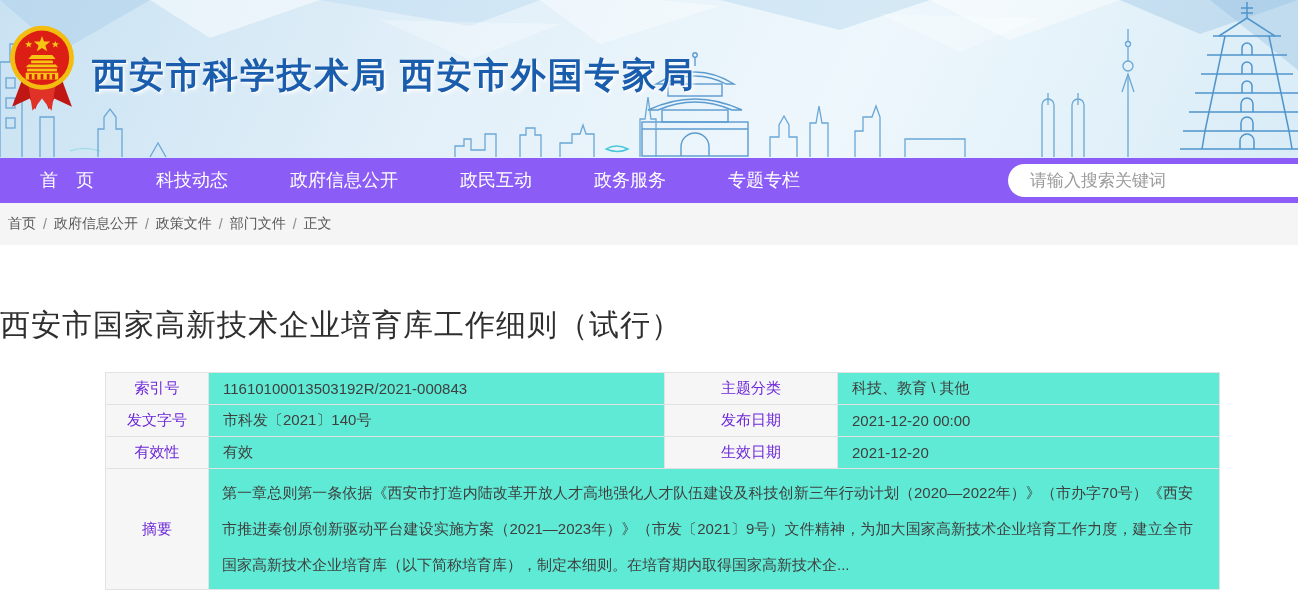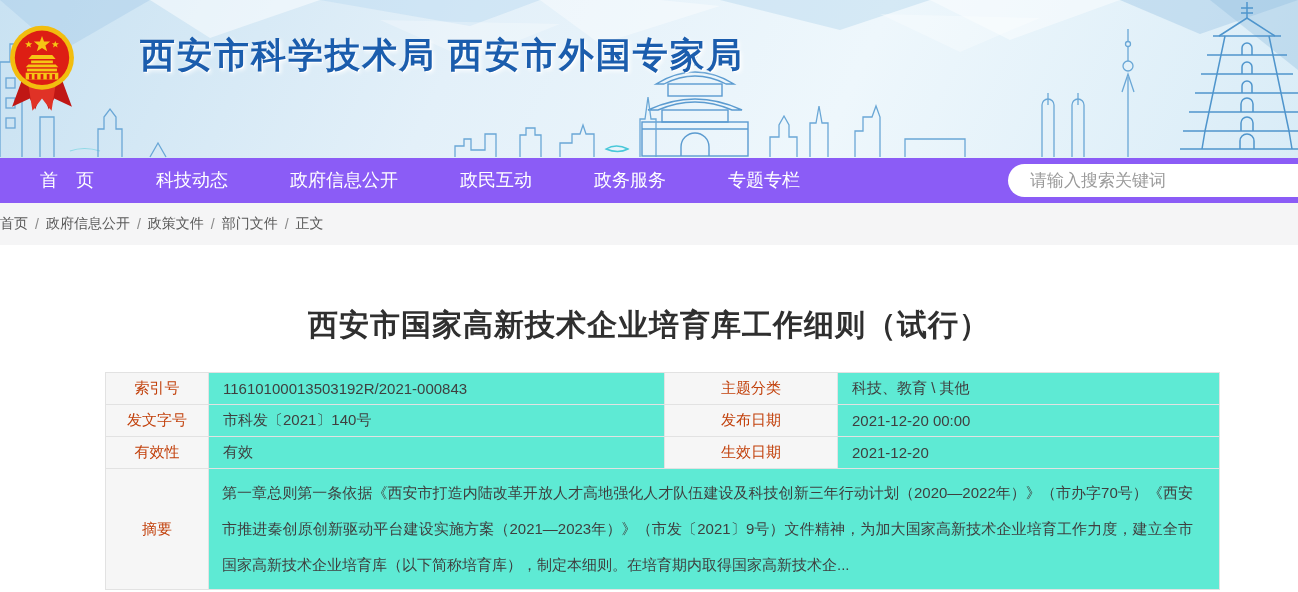--- a/index.html
+++ b/index.html
@@ -11,26 +11,25 @@
 
   
   .banner {
     position:relative; width:1298px; height:158px;
     background:linear-gradient(115deg,#c9e2f2 0%,#e3f0f9 35%,#eef7fc 65%,#d9ecf7 100%);
     overflow:hidden;
   }
   .banner-art { position:absolute; left:0; top:0; }
   .emblem { position:absolute; left:8px; top:22px; }
   .site-title {
-    position:absolute; left:92px; top:32px;
+    position:absolute; left:92px; top:52px;
     font-size:35px; font-weight:bold; letter-spacing:2px;
     color:#1b5dad;
     text-shadow:1px 1px 0 #ffffff, 2px 2px 4px rgba(255,255,255,.9);
     white-space:nowrap;
-    margin-left:48px;
   }
 
   
   .navbar {
     position:relative; width:1298px; height:45px;
     background:#8b5cf6; display:flex; align-items:center;
   }
   .nav-list { list-style:none; display:flex; padding-left:40px; }
   .nav-item {
     color:#ffffff; font-size:18px; margin-right:62px;
@@ -40,38 +39,38 @@
     position:absolute; right:0; top:6px; width:290px; height:33px;
     background:#ffffff; border:none; border-radius:17px 0 0 17px;
     padding-left:22px; font-size:17px; color:#333; outline:none;
     font-family:"Liberation Sans","DejaVu Sans",sans-serif;
   }
   .search-box::placeholder { color:#9a9a9a; }
 
   
   .breadcrumb {
     width:1298px; height:42px; background:#f5f5f6;
-    display:flex; align-items:center; padding-left:0;
+    display:flex; align-items:center; padding-left:8px;
     font-size:14px; color:#595959;
   }
   .crumb { cursor:pointer; }
   .crumb-sep { margin:0 7px; color:#8a8a8a; }
 
   
   .page-title {
-    margin-top:60px; text-align:center;
-    font-size:30px; font-weight:700; color:#2f2f2f; letter-spacing:1px;
+    margin-top:60px; text-align:left;
+    font-size:30px; font-weight:400; color:#2f2f2f; letter-spacing:1px;
   }
   .meta-table-wrap { margin:26px 0 0 105px; }
   table.meta {
     border-collapse:collapse; table-layout:fixed; width:1114px;
     font-size:15px; color:#3f3f3f;
   }
   table.meta td { border:1px solid #e2e2e2; height:32px; }
-  td.lbl { background:#f6f6f6; text-align:center; color:#c2410c; }
+  td.lbl { background:#f6f6f6; text-align:center; color:#6d28d9; }
   td.val { background:#5eead4; padding-left:14px; }
   td.summary {
     line-height:36px; padding:6px 26px 6px 13px; text-align:justify;
   }
 </style>
 </head>
 <body>
 
 <div class="banner">
   <svg class="banner-art" width="1298" height="158" viewBox="0 0 1298 158">

